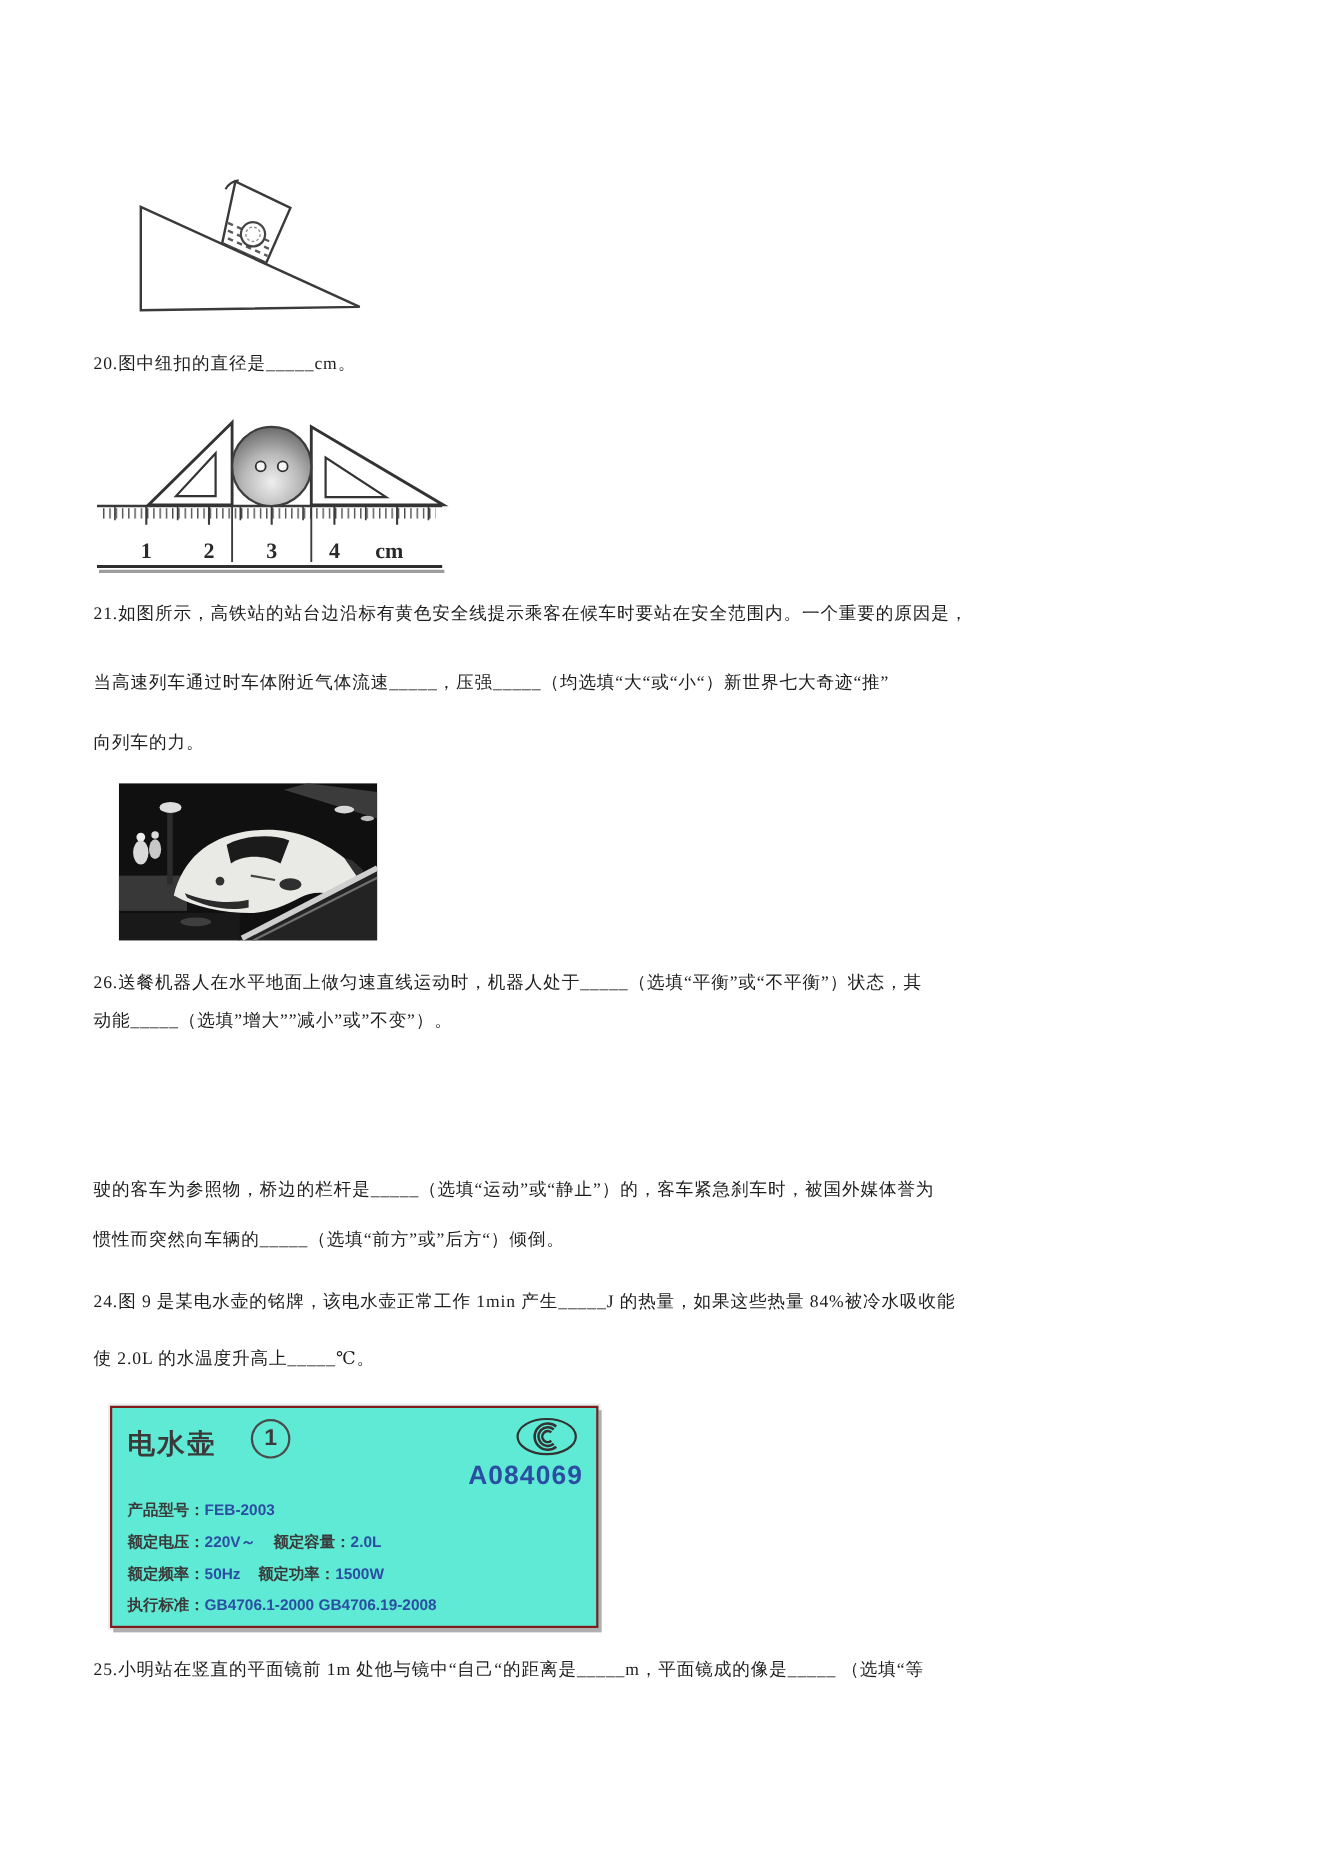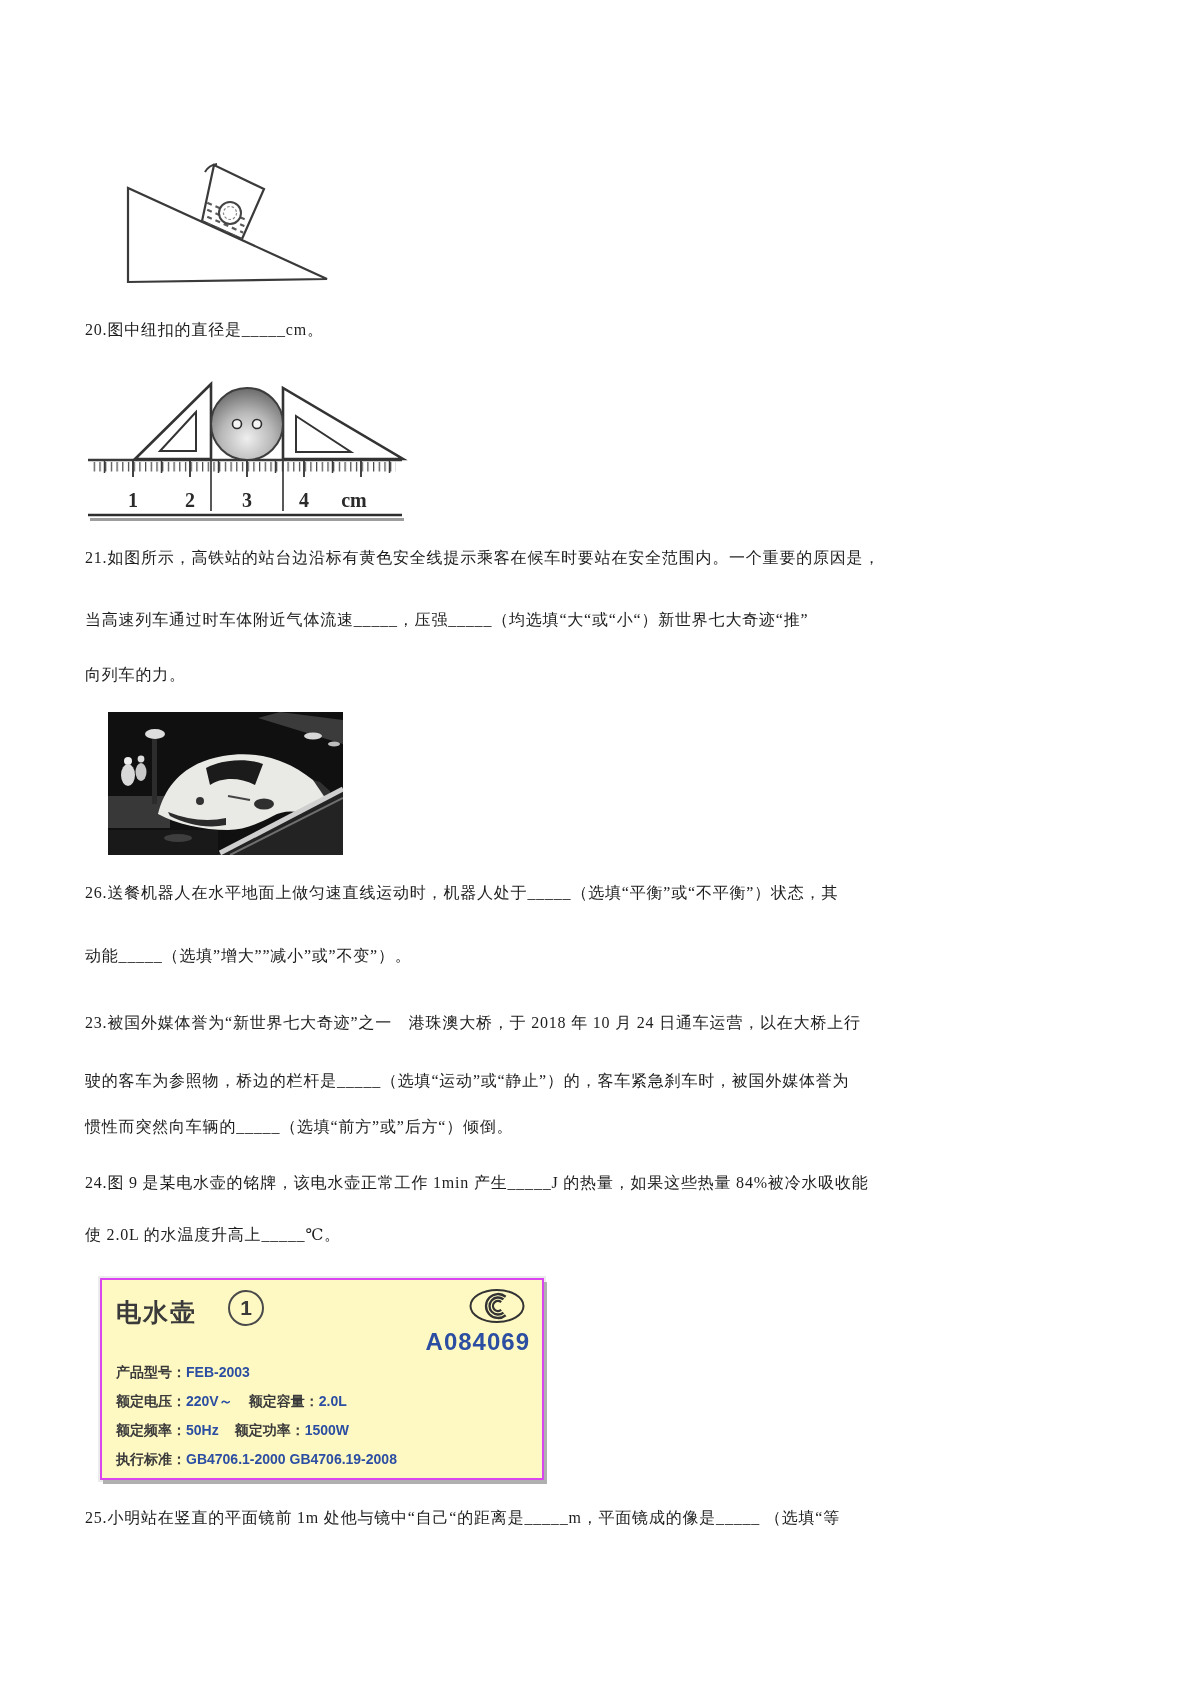--- a/index.html
+++ b/index.html
@@ -8,21 +8,21 @@
     font-family:"Liberation Serif","DejaVu Serif",serif; color:#1d1d1d; overflow:hidden;
   }
   .tline {
     position:absolute; left:85px; font-size:16px; letter-spacing:0.8px;
     white-space:nowrap; color:#1d1d1d;
   }
   .fig { position:absolute; }
   
   .plate {
     position:absolute; left:100px; top:1278px; width:440px; height:198px;
-    border:2px solid #d946ef; background:#fef9c3;
+    border:2px solid #7f1d1d; background:#5eead4;
     box-shadow:3px 4px 0 0 #b0b0b0, 0 0 0 2px #ececec;
     font-family:"Liberation Sans","DejaVu Sans",sans-serif;
   }
   .p-title { position:absolute; left:14px; top:16px; font-size:25px; font-weight:700; color:#3a3a3a; letter-spacing:2px; }
   .p-circle {
     position:absolute; left:126px; top:10px; width:32px; height:32px;
     border:2.5px solid #4a4a4a; border-radius:50%;
     display:flex; align-items:center; justify-content:center;
     font-size:21px; font-weight:600; color:#3a3a3a;
   }
@@ -147,23 +147,22 @@
     <g>
       <polygon points="108,143 235,78 235,143" fill="#232323"></polygon>
       <line x1="112" y1="141" x2="235" y2="77" stroke="#cfcfcf" stroke-width="5"></line>
       <line x1="122" y1="143" x2="235" y2="86" stroke="#6f6f6f" stroke-width="2"></line>
     </g>
     <rect x="0" y="118" width="110" height="25" fill="#191919"></rect>
     <ellipse cx="70" cy="126" rx="14" ry="4" fill="#3e3e3e"></ellipse>
   </svg>
 
   <div class="tline" style="top:883px">26.送餐机器人在水平地面上做匀速直线运动时，机器人处于_____（选填“平衡”或“不平衡”）状态，其</div>
-  <div class="tline" style="top:946px">动能_____（选填”增大””减小”或”不变”）。</div>
+  <div class="tline" style="top:918px">动能_____（选填”增大””减小”或”不变”）。</div>
 
-  <div class="tline" style="top:1013px">23.被国外媒体誉为“新世界七大奇迹”之一　港珠澳大桥，于 2018 年 10 月 24 日通车运营，以在大桥上行</div>
   <div class="tline" style="top:1071px">驶的客车为参照物，桥边的栏杆是_____（选填“运动”或“静止”）的，客车紧急刹车时，被国外媒体誉为</div>
   <div class="tline" style="top:1117px">惯性而突然向车辆的_____（选填“前方”或”后方“）倾倒。</div>
 
   <div class="tline" style="top:1173px">24.图 9 是某电水壶的铭牌，该电水壶正常工作 1min 产生_____J 的热量，如果这些热量 84%被冷水吸收能</div>
   <div class="tline" style="top:1225px">使 2.0L 的水温度升高上_____℃。</div>
 
   <div class="plate">
     <div class="p-title">电水壶</div>
     <div class="p-circle">
       <span>1</span>

